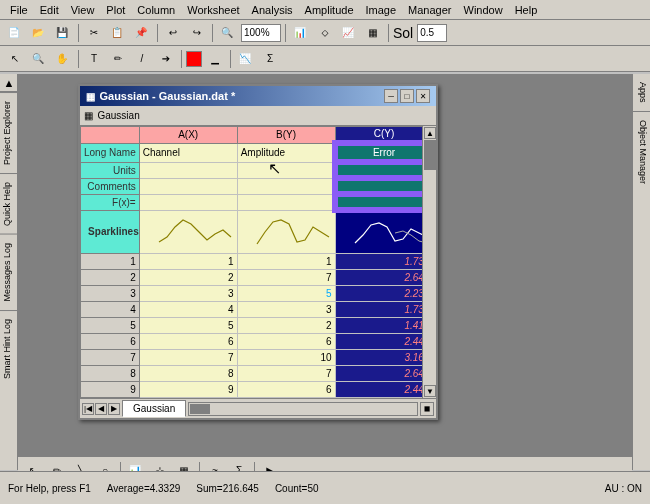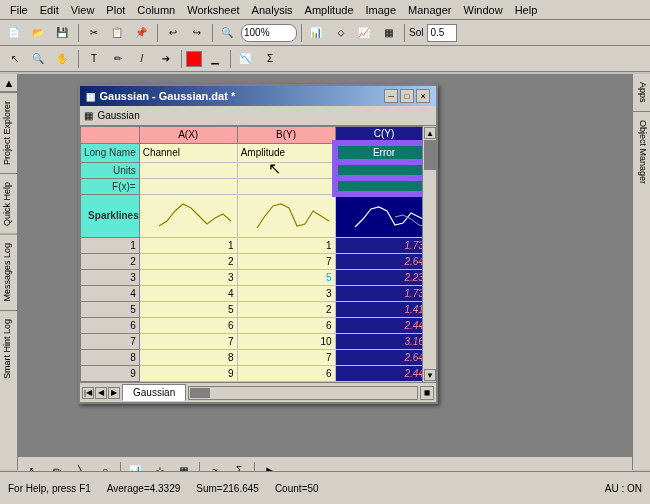--- a/index.html
+++ b/index.html
@@ -237,28 +237,28 @@
   <button class="toolbar-btn">💾</button>
   <div class="toolbar-separator"></div>
   <button class="toolbar-btn">✂</button>
   <button class="toolbar-btn">📋</button>
   <button class="toolbar-btn">📌</button>
   <div class="toolbar-separator"></div>
   <button class="toolbar-btn">↩</button>
   <button class="toolbar-btn">↪</button>
   <div class="toolbar-separator"></div>
   <button class="toolbar-btn">🔍</button>
-  <input class="toolbar-input" style="width: 56px; border-radius: 8px;" value="100%">
+  <input class="toolbar-input" style="width: 40px;" value="100%">
   <div class="toolbar-separator"></div>
   <button class="toolbar-btn">📊</button>
   <button class="toolbar-btn">⬦</button>
   <button class="toolbar-btn">📈</button>
   <button class="toolbar-btn">▦</button>
   <div class="toolbar-separator"></div>
-  <span style="font-size:10px;margin-right:2px;">Sol</span>
+  <span style="font-size:14px;margin-right:2px;">Sol</span>
   <input class="toolbar-input" style="width: 30px;" value="0.5">
 </div>
 
 <div class="toolbar" style="top:46px; position:absolute; left:0; right:0; height:26px;">
   <button class="toolbar-btn">↖</button>
   <button class="toolbar-btn">🔍</button>
   <button class="toolbar-btn">✋</button>
   <div class="toolbar-separator"></div>
   <button class="toolbar-btn">T</button>
   <button class="toolbar-btn">✏</button>
@@ -327,20 +327,26 @@
             <td class="meta-value-selected">Error</td>
           </tr>
 
           <tr>
             <td class="meta-label">Units</td>
             <td class="meta-value cell-a"></td>
             <td class="meta-value cell-b"></td>
             <td class="meta-value-selected"></td>
           </tr>
 
+          <tr>
+            <td class="meta-label">Comments</td>
+            <td class="meta-value cell-a"></td>
+            <td class="meta-value cell-b"></td>
+            <td class="meta-value-selected"></td>
+          </tr>
 
           <tr>
             <td class="meta-label">F(x)=</td>
             <td class="meta-value cell-a"></td>
             <td class="meta-value cell-b"></td>
             <td class="meta-value-selected"></td>
           </tr>
 
           <tr class="sparkline-row">
             <td class="meta-label" style="font-size:10px;">Sparklines</td>

